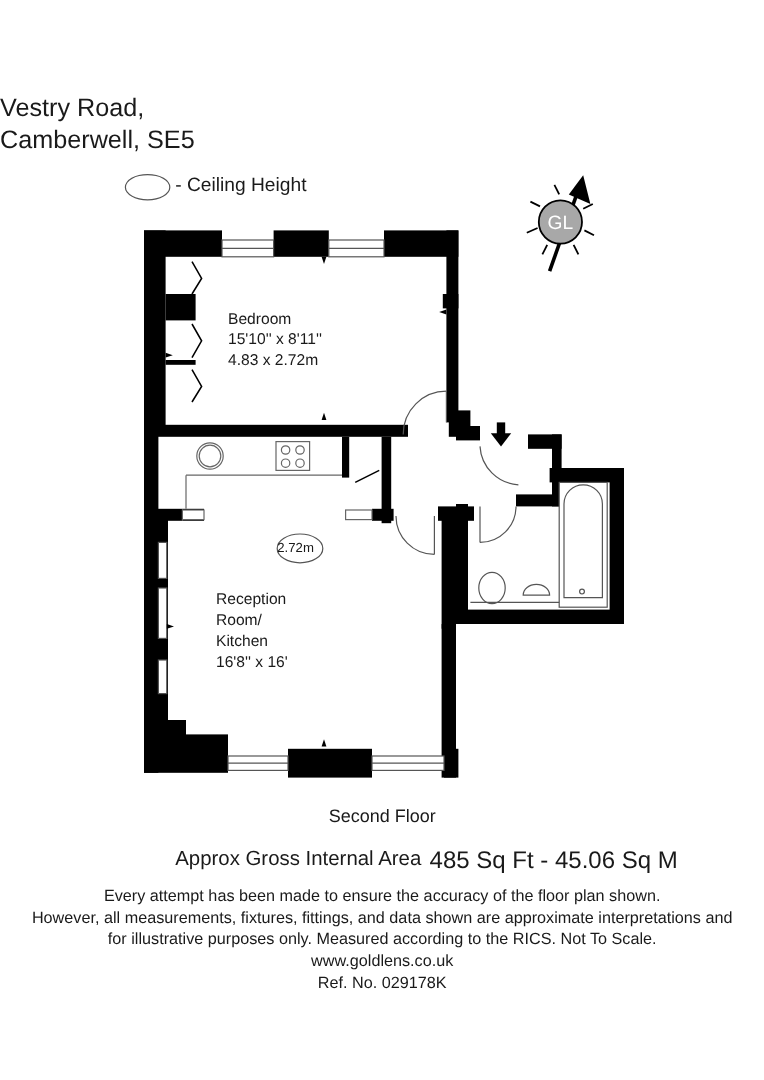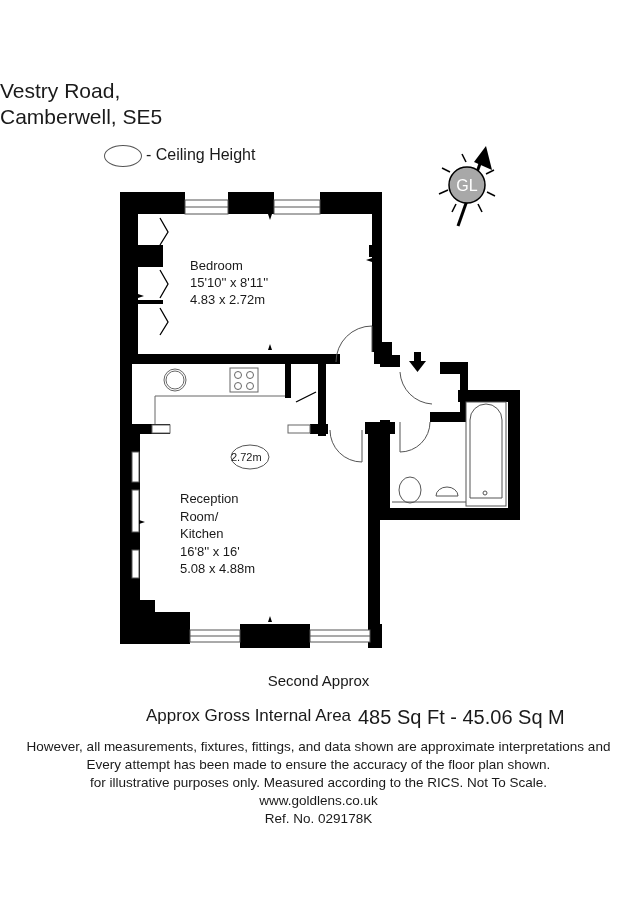--- a/index.html
+++ b/index.html
@@ -166,26 +166,25 @@
   <div>4.83 x 2.72m</div>
 </div>
 
 <div class="abs room-label" style="left:231px;width:38px;top:449px;font-size:11px;">2.72m</div>
 
 <div class="abs room-label" style="left:180px;width:140px;top:490px;line-height:17.5px;">
   <div>Reception</div>
   <div>Room/</div>
   <div>Kitchen</div>
   <div>16'8'' x 16'</div>
-  <div>5.08 x 4.88m</div>
 </div>
 
-<div class="abs floor-name">Second Approx</div>
+<div class="abs floor-name">Second Floor</div>
 <div class="abs area-label">Approx Gross Internal Area</div>
 <div class="abs area-value">485 Sq Ft  -  45.06 Sq M</div>
 
 <div class="abs disclaimer">
+  <div>Every attempt has been made to ensure the accuracy of the floor plan shown.</div>
   <div>However, all measurements, fixtures, fittings, and data shown are approximate interpretations and</div>
-  <div>Every attempt has been made to ensure the accuracy of the floor plan shown.</div>
   <div>for illustrative purposes only. Measured according to the RICS. Not To Scale.</div>
   <div>www.goldlens.co.uk</div>
   <div>Ref. No. 029178K</div>
 </div>
 
 </body></html>

